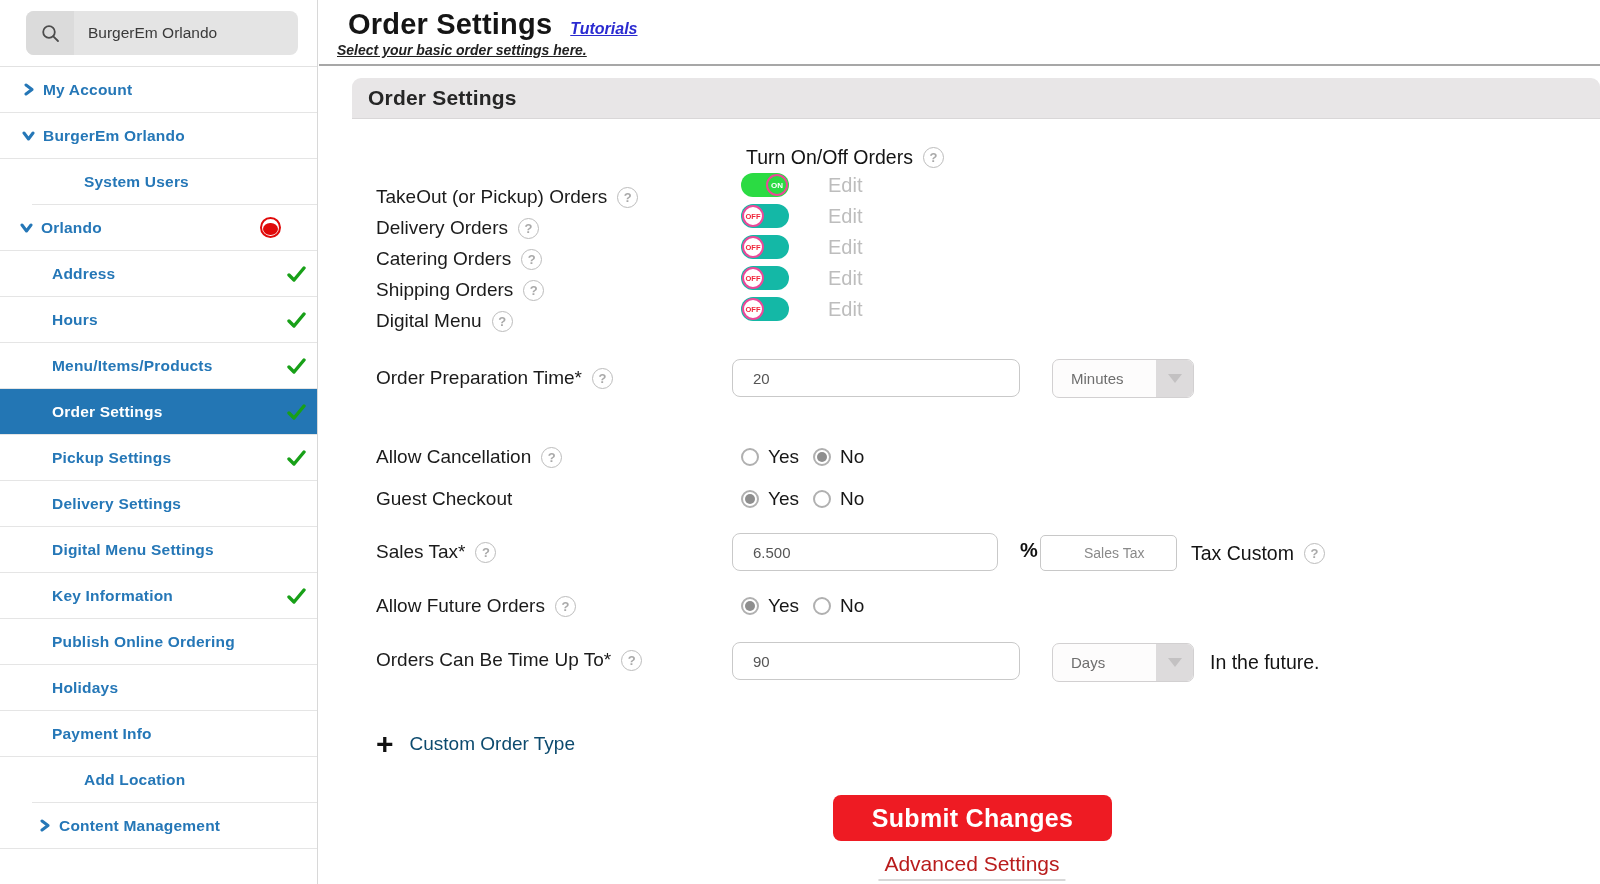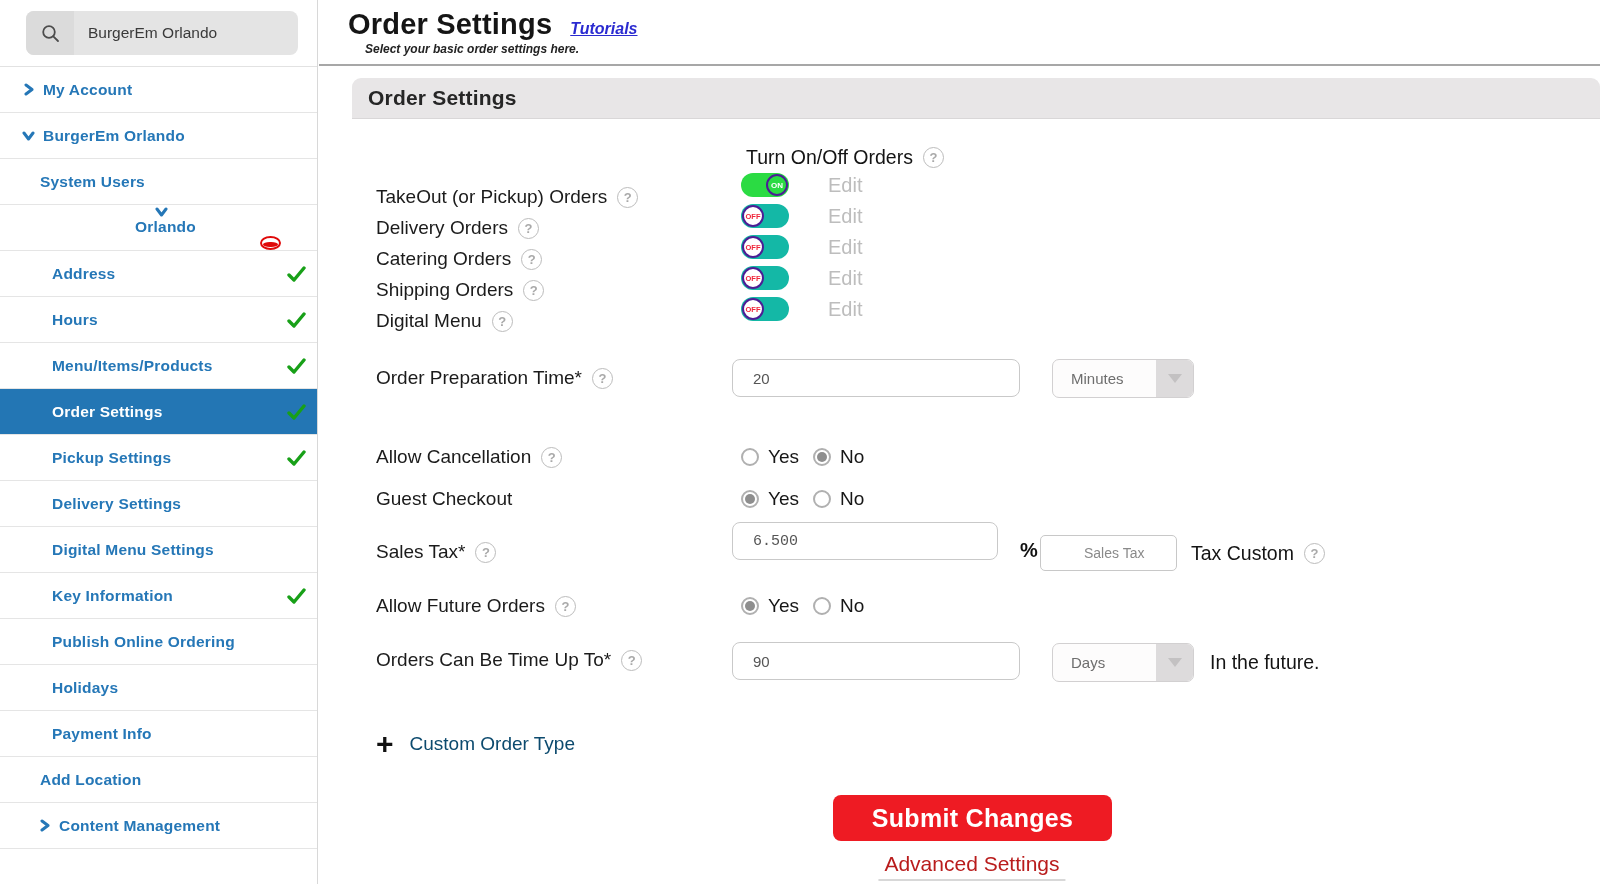--- a/index.html
+++ b/index.html
@@ -17,40 +17,40 @@
                      background:#dbdbdb; cursor:pointer; }
   .search-input { flex:1; border:none; outline:none; background:transparent;
                   font-size:15.5px; color:#3a3a3a; padding:0 8px 0 14px;
                   font-family:"Liberation Sans", sans-serif; }
   .side-items { display:flex; flex-direction:column; }
   .si { position:relative; height:46px; display:flex; align-items:center;
         border-bottom:1px solid #e5e5e5; cursor:pointer; background:#fff; }
   .si-label { font-size:15.5px; font-weight:700; color:#2577b7; letter-spacing:.2px; }
   .si.sel { background:#2376b4; }
   .si.sel .si-label { color:#fff; font-weight:700; }
-  .pad-a { padding-left:22px; } .pad-b { padding-left:40px; }
-  .pad-b2 { padding-left:14px;flex-direction:column; } .pad-c { padding-left:52px; }
+  .pad-a { padding-left:22px; } .pad-b { padding-left:52px;margin-left:32px; }
+  .pad-b2 { padding-left:20px; } .pad-c { padding-left:52px; }
   .pad-d { padding-left:38px; }
   .chev { display:inline-flex; margin-right:8px; }
   .check { margin-left:auto; margin-right:11px; display:inline-flex; }
   .red-dot { margin-left:auto; margin-right:36px; position:relative;
              width:21px; height:21px; border:2px solid #e00909; border-radius:50%;
              background:#fff; }
   .red-dot i { position:absolute; left:1px; right:1px; top:3.5px; bottom:1px;
                background:#e00909; border-radius:50%; }
 
   
   .main { position:absolute; left:319px; top:0; width:1281px; height:884px; background:#fff; }
   .page-header { position:relative; height:66px; border-bottom:2px solid #a7a7a7; }
   .title-row { position:absolute; left:29px; top:8px; display:flex; align-items:baseline; gap:18px; }
   .page-title { font-size:29px; font-weight:600; color:#151515; letter-spacing:.2px; }
   .tutorials { font-size:16px; font-style:italic; font-weight:700; color:#2a2ad0;
                text-decoration:underline; cursor:pointer; }
-  .subtitle { position:absolute; left:46px; top:42px; font-size:12px; font-style:italic;
-              font-weight:600; color:#222; }
+  .subtitle { position:absolute; left:18px; top:42px; font-size:14px; font-style:italic;
+              font-weight:600; color:#222;text-decoration:underline; }
 
   
   .panel { position:absolute; left:33px; top:78px; width:1248px; height:806px; }
   .panel-header { height:41px; background:#e8e6e7; border-radius:9px 9px 0 0;
                   border-bottom:1px solid #d9d7d8; display:flex; align-items:center;
                   padding-left:16px; }
   .panel-title { font-size:21px; font-weight:700; color:#262626; letter-spacing:.2px; }
   .panel-body { position:relative; height:765px; background:#fff; }
 
   .flabel { position:absolute; left:24px; display:flex; align-items:center;
@@ -60,21 +60,21 @@
            display:inline-flex; align-items:center; justify-content:center; cursor:pointer;
            flex:none; }
 
   .toggles-header { position:absolute; left:394px; top:27px; display:flex; align-items:center;
                     font-size:19.5px; font-weight:500; color:#141414; }
   .trow { position:absolute; left:0; width:100%; height:24px; }
   .trow .flabel { top:12px; height:24px; }
   .toggle { position:absolute; left:389px; top:0; width:48px; height:24px;
             border-radius:12px; cursor:pointer; }
   .toggle .knob { position:absolute; top:1px; width:22px; height:22px; border-radius:50%;
-                  border:2px solid #4c1d95; display:flex; align-items:center; justify-content:center;
+                  border:2px solid #ec4899; display:flex; align-items:center; justify-content:center;
                   font-weight:700; }
   .toggle.on  { background:#2bdb43; }
   .toggle.on  .knob { right:1px; background:#2bdb43; color:#fff; font-size:8px; }
   .toggle.off { background:#14b8a6; }
   .toggle.off .knob { left:1px; background:#fff; color:#f0253a; font-size:7.5px; }
   .edit { position:absolute; left:476px; top:0; font-size:20px; font-weight:500;
           color:#bdbdbd; cursor:pointer; line-height:24px; }
 
   .tinput { position:absolute; height:38px; border:1px solid #c9c9c9; border-radius:8px;
             font-size:15px; color:#555; padding:0 0 0 20px; outline:none; background:#fff;
@@ -370,21 +370,21 @@
             <span class="rlabel">Yes</span>
             <span class="radio"></span>
             <span class="rlabel">No</span>
           </div>
         </div>
 
         <span class="flabel" style="top:419px;height:28px">
           <span>Sales Tax*</span>
           <span class="qmark">?</span>
         </span>
-        <input class="tinput" style="left: 380px; top: 403px; width: 266px; font-family: Liberation Mono, monospace;" value="6.500">
+        <input class="tinput" style="left: 380px; top: 414px; width: 266px;" value="6.500">
         <span class="pct" style="top:420px">%</span>
         <input class="small-input" style="top: 416px; padding-left: 43px;" value="Sales Tax">
         <span class="after-label" style="left:839px;top:416px;height:36px">
           <span>Tax Custom</span>
           <span class="qmark">?</span>
         </span>
 
         <div class="frow" style="top:474px">
           <span class="flabel">
             <span>Allow Future Orders</span>

